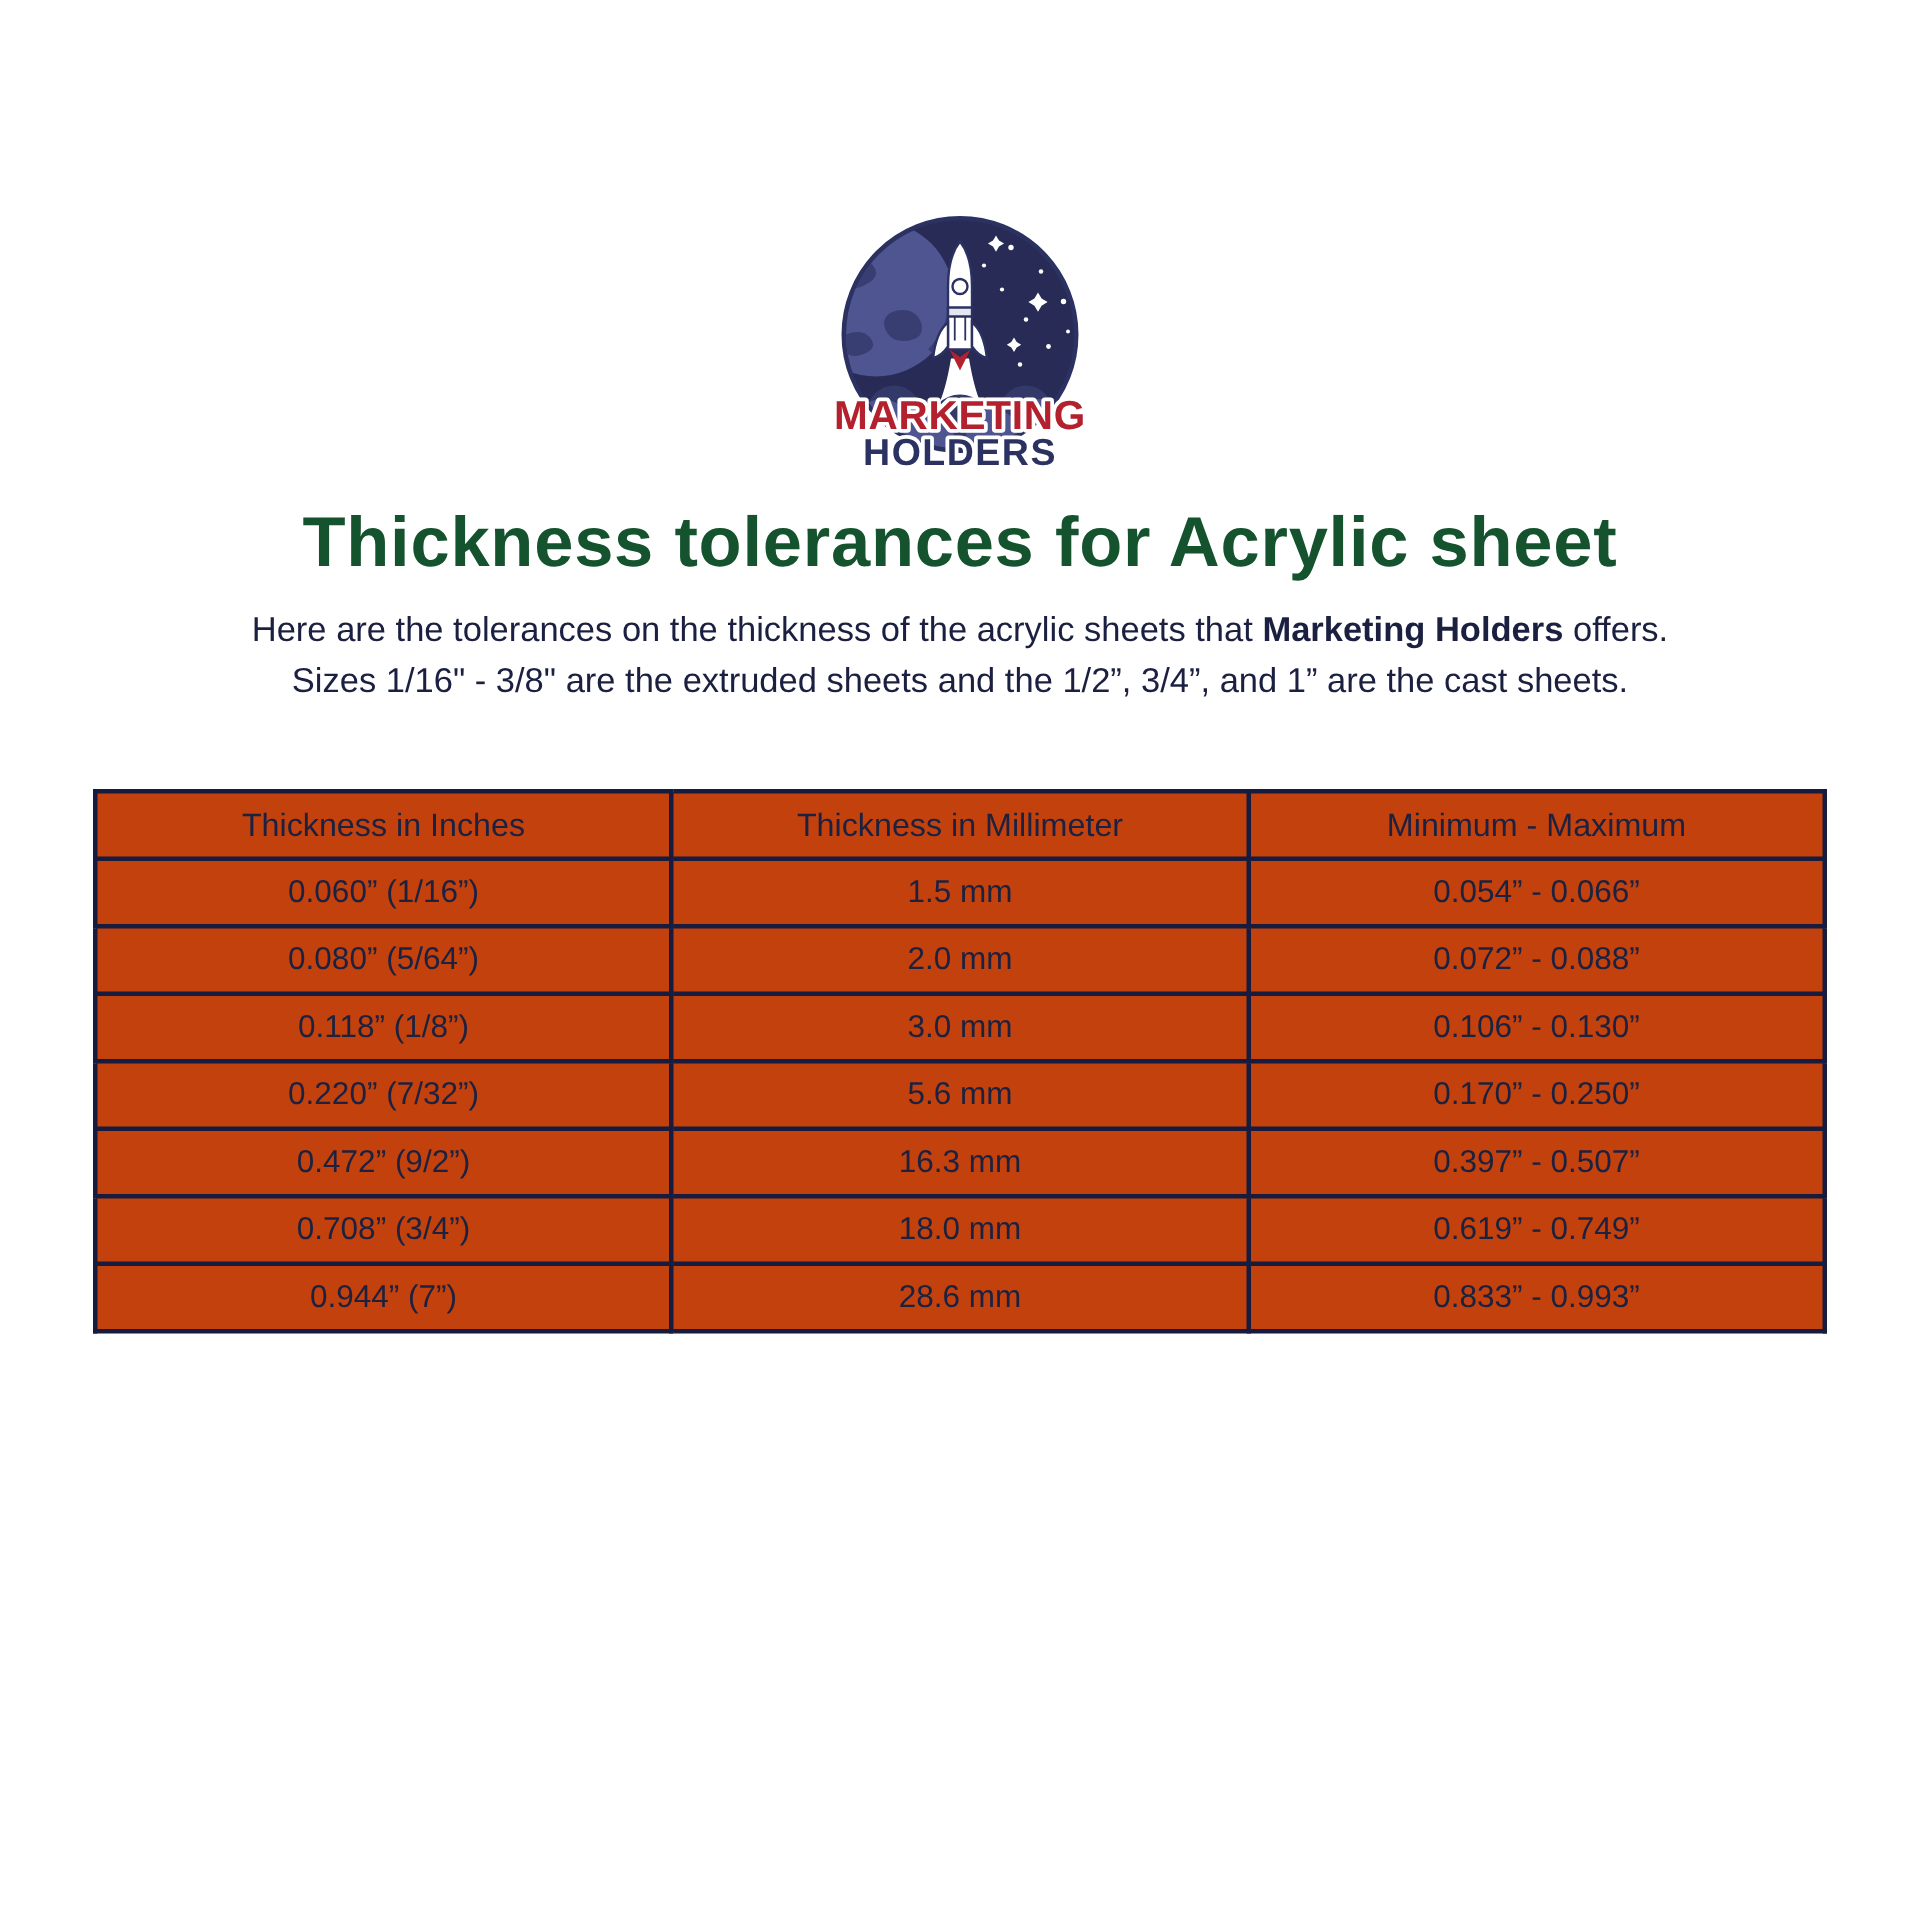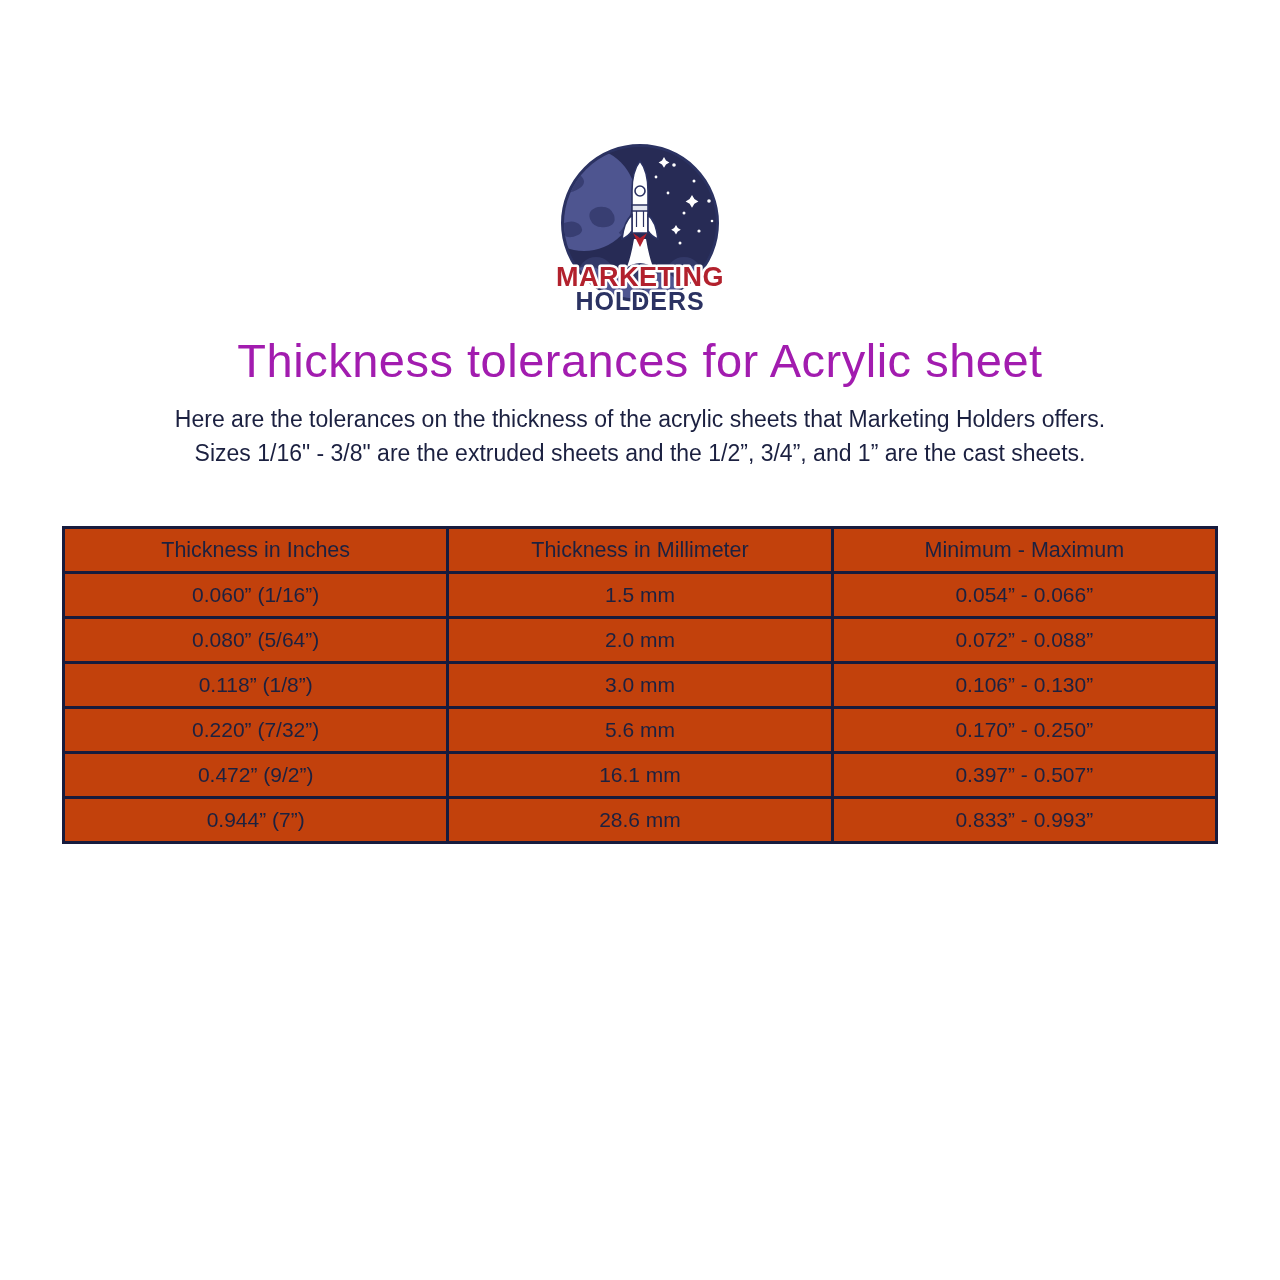--- a/index.html
+++ b/index.html
@@ -22,33 +22,33 @@
   .logo-wrap {
     width: 192px;
     margin: 143px auto 0 auto;
     display: block;
   }
   .logo-wrap svg { display: block; }
   .page-title {
     margin: 18px 0 0 0;
     text-align: center;
     font-size: 47px;
-    font-weight: normal;
+    font-weight: bold;
     letter-spacing: 0.5px;
-    color: #a21caf;
+    color: #14532d;
   }
   .intro {
     margin: 14px auto 0 auto;
     width: 1180px;
     text-align: center;
     font-size: 23px;
     line-height: 34px;
     color: #1b2040;
   }
-  .intro b { font-weight: normal; }
+  .intro b { font-weight: bold; }
   .tolerance-table {
     width: 1156px;
     margin: 56px auto 0 auto;
     border-collapse: collapse;
     table-layout: fixed;
   }
   .tolerance-table th,
   .tolerance-table td {
     border: 3px solid #171b3d;
     background: #c2410c;
@@ -171,22 +171,27 @@
           <td>3.0 mm</td>
           <td>0.106” - 0.130”</td>
         </tr>
         <tr>
           <td>0.220” (7/32”)</td>
           <td>5.6 mm</td>
           <td>0.170” - 0.250”</td>
         </tr>
         <tr>
           <td>0.472” (9/2”)</td>
-          <td>16.1 mm</td>
+          <td>16.3 mm</td>
           <td>0.397” - 0.507”</td>
+        </tr>
+        <tr>
+          <td>0.708” (3/4”)</td>
+          <td>18.0 mm</td>
+          <td>0.619” - 0.749”</td>
         </tr>
         <tr>
           <td>0.944” (7”)</td>
           <td>28.6 mm</td>
           <td>0.833” - 0.993”</td>
         </tr>
       </tbody>
   </table>
 
 </div>

